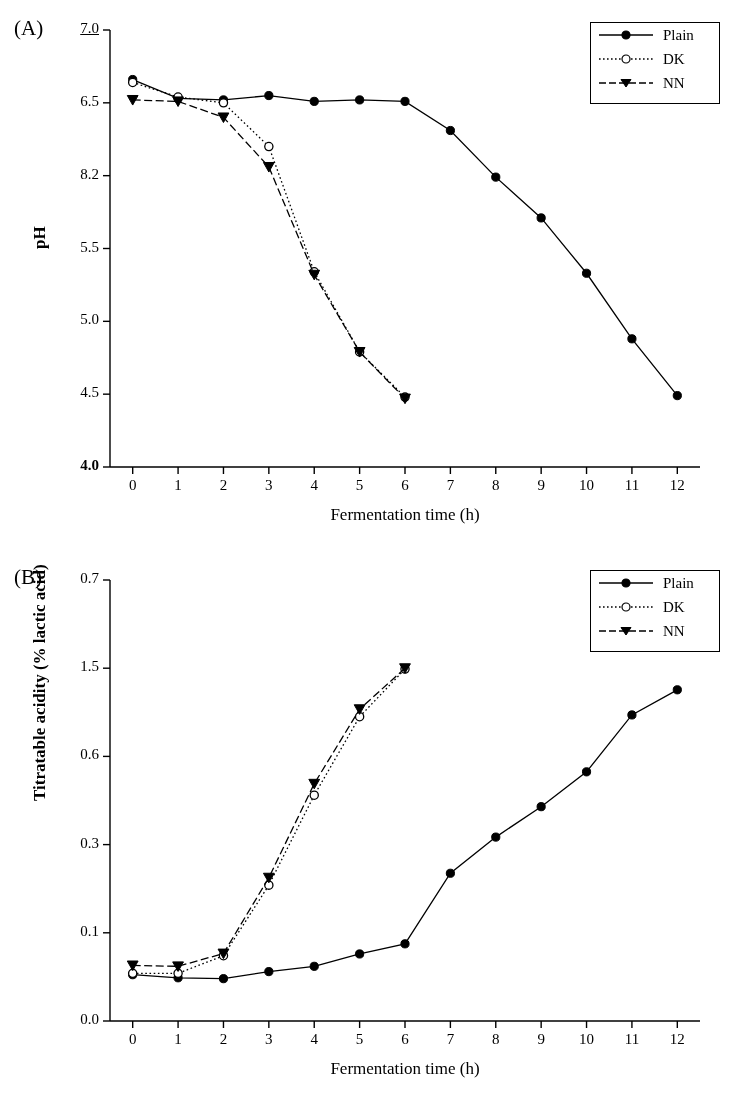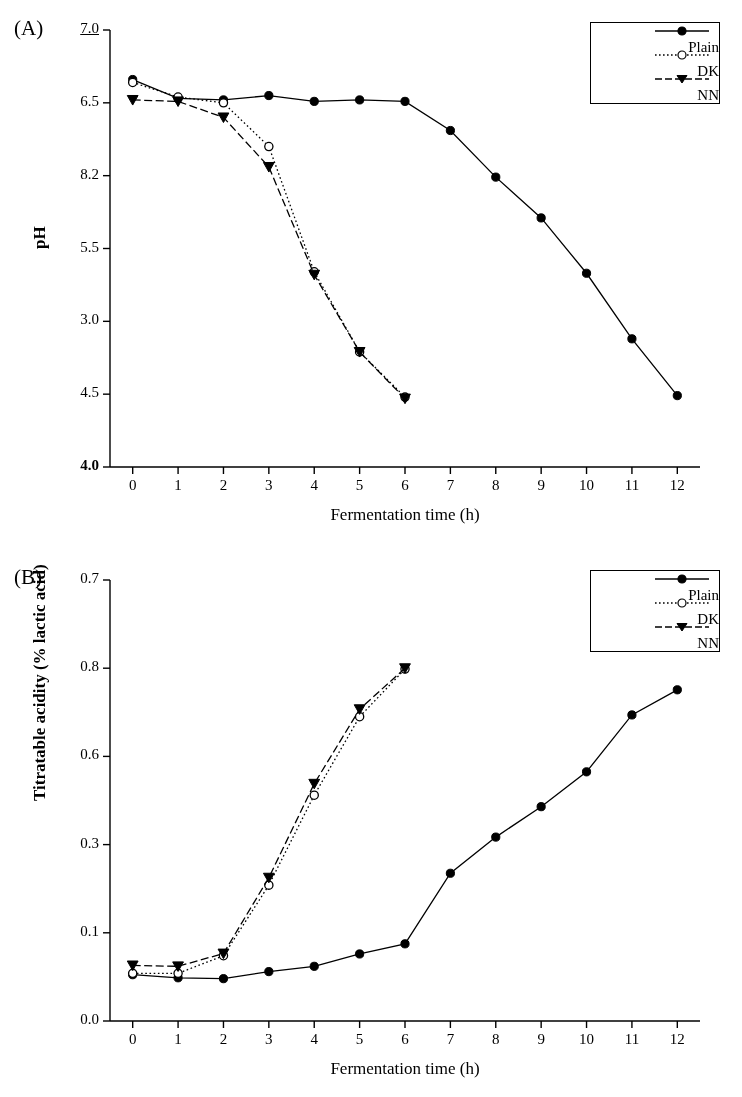--- a/index.html
+++ b/index.html
@@ -56,24 +56,23 @@
     font-family: "Liberation Serif", serif;
   }
   .legend-box {
     position: absolute;
     border: 1px solid #000;
     background: #fff;
     box-sizing: border-box;
   }
   .legend-row {
     display: flex;
-    align-items: flex-end;
+    align-items: center;
     height: 24px;
     padding-left: 8px;
-    flex-direction: column;
   }
   .legend-sample {
     width: 54px;
     height: 16px;
     position: relative;
     margin-right: 10px;
   }
   .legend-label {
     font-size: 15px;
     font-family: "Liberation Serif", serif;
@@ -177,21 +176,21 @@
           <svg width="54" height="16">
             <line x1="0" y1="8" x2="54" y2="8" stroke="#000" stroke-width="1.4" stroke-dasharray="7,3"></line>
             <polygon points="22,4.5 32,4.5 27,12" fill="#000" stroke="#000" stroke-width="1"></polygon>
           </svg>
         </span>
         <span class="legend-label">NN</span>
       </div>
     </div>
   <div class="tick-label y" style="left: 55px; top: 457px; width: 44px; font-weight: bold;">4.0</div>
       <div class="tick-label y" style="left: 55px; top: 384.167px; width: 44px; font-family: Liberation Serif, serif;">4.5</div>
-      <div class="tick-label y" style="left: 55px; top: 311.333px; width: 44px;">3.0</div>
+      <div class="tick-label y" style="left: 55px; top: 311.333px; width: 44px;">5.0</div>
       <div class="tick-label y" style="left: 55px; top: 238.5px; width: 44px;">5.5</div>
       <div class="tick-label y" style="left: 55px; top: 165.667px; width: 44px;">8.2</div>
       <div class="tick-label y" style="left: 55px; top: 92.8333px; width: 44px;">6.5</div>
       <div class="tick-label y" style="left: 55px; top: 20px; width: 44px; text-decoration: underline;">7.0</div>
       <div class="tick-label x" style="left: 117.692px; top: 477px; width: 30px;">0</div>
       <div class="tick-label x" style="left: 163.077px; top: 477px; width: 30px;">1</div>
       <div class="tick-label x" style="left: 208.462px; top: 477px; width: 30px;">2</div>
       <div class="tick-label x" style="left: 253.846px; top: 477px; width: 30px;">3</div>
       <div class="tick-label x" style="left: 299.231px; top: 477px; width: 30px;">4</div>
       <div class="tick-label x" style="left: 344.615px; top: 477px; width: 30px;">5</div>
@@ -290,21 +289,21 @@
             <polygon points="22,4.5 32,4.5 27,12" fill="#000" stroke="#000" stroke-width="1"></polygon>
           </svg>
         </span>
         <span class="legend-label">NN</span>
       </div>
     </div>
   <div class="tick-label y" style="left: 55px; top: 466px; width: 44px;">0.0</div>
       <div class="tick-label y" style="left: 55px; top: 377.8px; width: 44px;">0.1</div>
       <div class="tick-label y" style="left: 55px; top: 289.6px; width: 44px;">0.3</div>
       <div class="tick-label y" style="left: 55px; top: 201.4px; width: 44px;">0.6</div>
-      <div class="tick-label y" style="left: 55px; top: 113.2px; width: 44px;">0.8</div>
+      <div class="tick-label y" style="left: 55px; top: 113.2px; width: 44px;">1.5</div>
       <div class="tick-label y" style="left: 55px; top: 25px; width: 44px;">0.7</div>
       <div class="tick-label x" style="left: 117.692px; top: 486px; width: 30px;">0</div>
       <div class="tick-label x" style="left: 163.077px; top: 486px; width: 30px;">1</div>
       <div class="tick-label x" style="left: 208.462px; top: 486px; width: 30px;">2</div>
       <div class="tick-label x" style="left: 253.846px; top: 486px; width: 30px;">3</div>
       <div class="tick-label x" style="left: 299.231px; top: 486px; width: 30px;">4</div>
       <div class="tick-label x" style="left: 344.615px; top: 486px; width: 30px;">5</div>
       <div class="tick-label x" style="left: 390px; top: 486px; width: 30px;">6</div>
       <div class="tick-label x" style="left: 435.385px; top: 486px; width: 30px;">7</div>
       <div class="tick-label x" style="left: 480.769px; top: 486px; width: 30px;">8</div>

